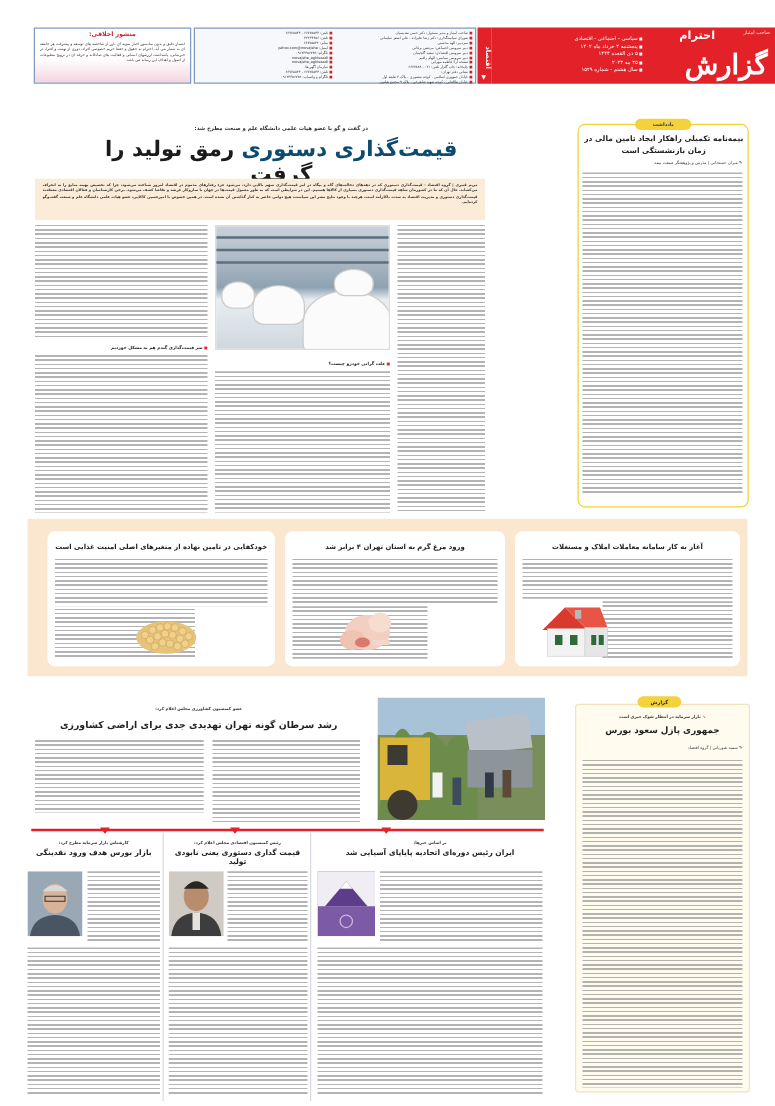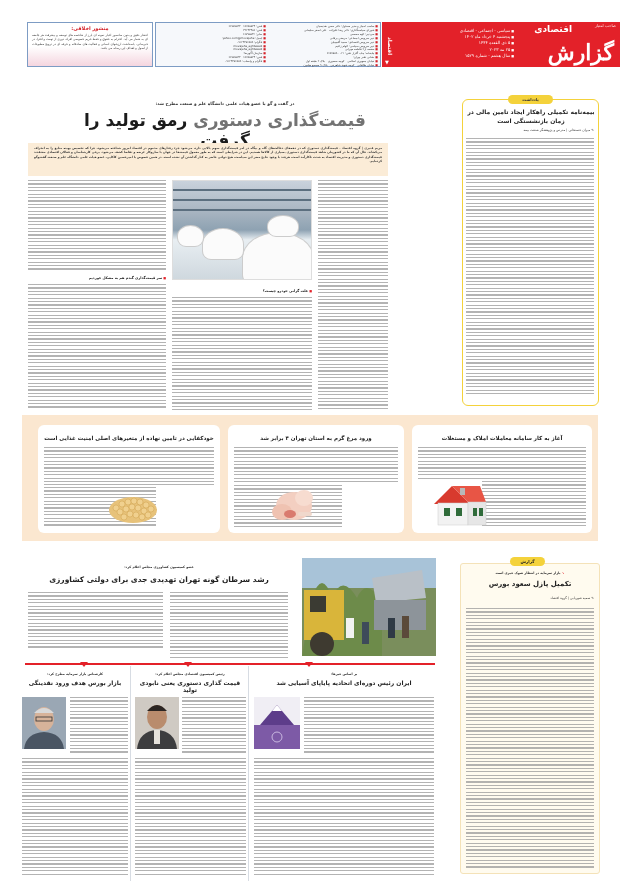--- a/index.html
+++ b/index.html
@@ -21,21 +21,21 @@
   .masthead-info { left: 155px; top: 22px; width: 226px; height: 45px; border: 1px solid #7d9cc4; background: #f6f8fb; font-size: 2.8px; line-height: 3.9px; color: #333; padding: 2px; display: flex; gap: 4px; }
   .masthead-info .col { flex: 1; }
   .masthead-info div.l::before { content: "■"; color: #d32027; margin-left: 1px; }
   .ethics { left: 27px; top: 22px; width: 126px; height: 45px; border: 1px solid #7d9cc4; background: linear-gradient(to bottom, #fff 55%, #f5d5df 100%); padding: 2px 4px; }
   .ethics-title { color: #d32027; font-weight: bold; font-size: 5px; text-align: center; margin-bottom: 2px; }
   .ethics-body { font-size: 3px; line-height: 4.3px; color: #333; text-align: justify; }
 
   
   .kicker { left: 60px; top: 101px; width: 330px; text-align: center; font-size: 4.3px; font-weight: bold; color: #333; }
   .headline { left: 60px; top: 110px; width: 330px; text-align: center; font-size: 17px; font-weight: bold; color: #1b1b1b; letter-spacing: -0.6px; }
-  .headline .red { color: #737373; }
+  .headline .red { color: #0c4a6e; }
   .lead-box { left: 28px; top: 143px; width: 360px; height: 33px; background: #fbecd7; padding: 3px 6px; }
   .lead-box .txt { color: #333; font-size: 3px; line-height: 4.3px; font-weight: bold; }
 
   .photo-cars { left: 172px; top: 180px; width: 140px; height: 100px; background:
       linear-gradient(180deg, #c9d2dc 0%, #aab6c2 30%, #8ea2b2 50%, #e8eef2 60%, #cfd8de 100%); overflow: hidden; border: 1px solid #ddd; }
   .car { position: absolute; background: #fbfbfb; border-radius: 50% 50% 8px 8px; box-shadow: 0 0 0 1px #ccc; }
   .rafter { position:absolute; left:0; right:0; height:2px; background:#5c6f7f; }
 
   .subhead { font-size: 3.5px; font-weight: bold; color: #222; }
   .subhead::before { content: "■ "; color: #e32129; font-size: 3px; }
@@ -63,21 +63,21 @@
   .diamond { position: absolute; top: 662px; width: 0; height: 0; border-left: 4px solid transparent; border-right: 4px solid transparent; border-top: 5px solid #e32129; }
   .vline { position:absolute; top: 666px; width: 1px; height: 215px; background: #d7dce3; }
 
   .mini-kicker { font-size: 3.3px; font-weight: bold; color: #333; text-align: center; }
   .mini-title { font-size: 6px; font-weight: bold; color: #222; text-align: center; }
 </style>
 </head>
 <body>
 
 <div class="abs logo">
-  <span class="logo-small">اقتصادی</span>
+  <span class="logo-small">احترام</span>
   <span class="logo-word" style="top:17px;">گزارش</span>
   <span class="logo-sub">صاحب امتیاز</span>
 </div>
 
 <div class="abs dateblock">
   <div>سیاسی - اجتماعی - اقتصادی</div>
   <div>پنجشنبه ۴ خرداد ماه ۱۴۰۲</div>
   <div>۵ ذی القعده ۱۴۴۴</div>
   <div>۲۵ مه ۲۰۲۳</div>
   <div>سال هشتم - شماره ۱۵۲۹</div>
@@ -208,21 +208,21 @@
       <circle cx="36" cy="21" r="3"></circle>
     <circle cx="16" cy="27" r="3"></circle>
       <circle cx="22" cy="24" r="3"></circle>
       <circle cx="28" cy="25" r="3"></circle>
     <circle cx="34" cy="27" r="3"></circle>
       <circle cx="40" cy="25" r="3"></circle>
   </g>
 </svg>
 
 <div class="abs mini-kicker" style="left:28px; top:565px; width:262px;">عضو کمیسیون کشاورزی مجلس اعلام کرد:</div>
-<div class="abs mini-title" style="left:28px; top:575px; width:262px; font-size:7.5px;">رشد سرطان گونه تهران تهدیدی جدی برای دولتی کشاورزی</div>
+<div class="abs mini-title" style="left:28px; top:575px; width:262px; font-size:7.5px;">رشد سرطان گونه تهران تهدیدی جدی برای اراضی کشاورزی</div>
 <div class="abs lines" style="left:170px; top:592px; width:118px; height:68px;"></div>
 <div class="abs lines" style="left:28px; top:592px; width:135px; height:58px;"></div>
 <svg class="abs" style="left:302px; top:558px;" width="134" height="98" viewBox="0 0 134 98">
   <rect width="134" height="98" fill="#a8c3d8"></rect>
   <rect x="0" y="30" width="134" height="68" fill="#7a8e5c"></rect>
   <path d="M10 40 Q20 10 30 40 Q40 15 55 40 Q65 18 80 45 L80 98 L0 98 Z" fill="#6d8b4a"></path>
   <polygon points="70,20 120,12 124,40 74,45" fill="#b9c0c7"></polygon>
   <rect x="72" y="42" width="52" height="30" fill="#8d949a"></rect>
   <rect x="2" y="32" width="40" height="50" fill="#d9b53a"></rect>
   <rect x="8" y="38" width="16" height="16" fill="#3b3b33"></rect>
@@ -231,21 +231,21 @@
   <rect x="60" y="64" width="7" height="22" fill="#3e4b5a"></rect>
   <rect x="86" y="60" width="7" height="20" fill="#2f3a45"></rect>
   <rect x="100" y="58" width="7" height="22" fill="#5b4a3a"></rect>
 </svg>
 
 <div class="abs gozaresh-box"></div>
 <div class="abs gozaresh-tag">گزارش</div>
 <div class="abs" style="left:464px; top:571px; width:132px; font-size:3.3px; font-weight:bold; text-align:center; color:#333;">
   <span style="color:#e32129;">➘ </span><span>بازار سرمایه در انتظار شوک خبری است</span>
 </div>
-<div class="abs mini-title" style="left:464px; top:580px; width:132px; font-size:7px;">تکمیل پازل سعود بورس</div>
+<div class="abs mini-title" style="left:464px; top:580px; width:132px; font-size:7px;">جمهوری پازل سعود بورس</div>
 <div class="abs" style="left:464px; top:596px; width:130px; font-size:3.3px; color:#333;">
   <span>✎ </span><span>سمیه شوریابی | گروه اقتصاد</span>
 </div>
 <div class="abs lines" style="left:466px; top:608px; width:128px; height:262px;"></div>
 
 <div class="abs red-rule"></div>
 <div class="diamond" style="left:305px;"></div>
 <div class="diamond" style="left:184px;"></div>
 <div class="diamond" style="left:80px;"></div>
 <div class="vline" style="left:248px;"></div>

